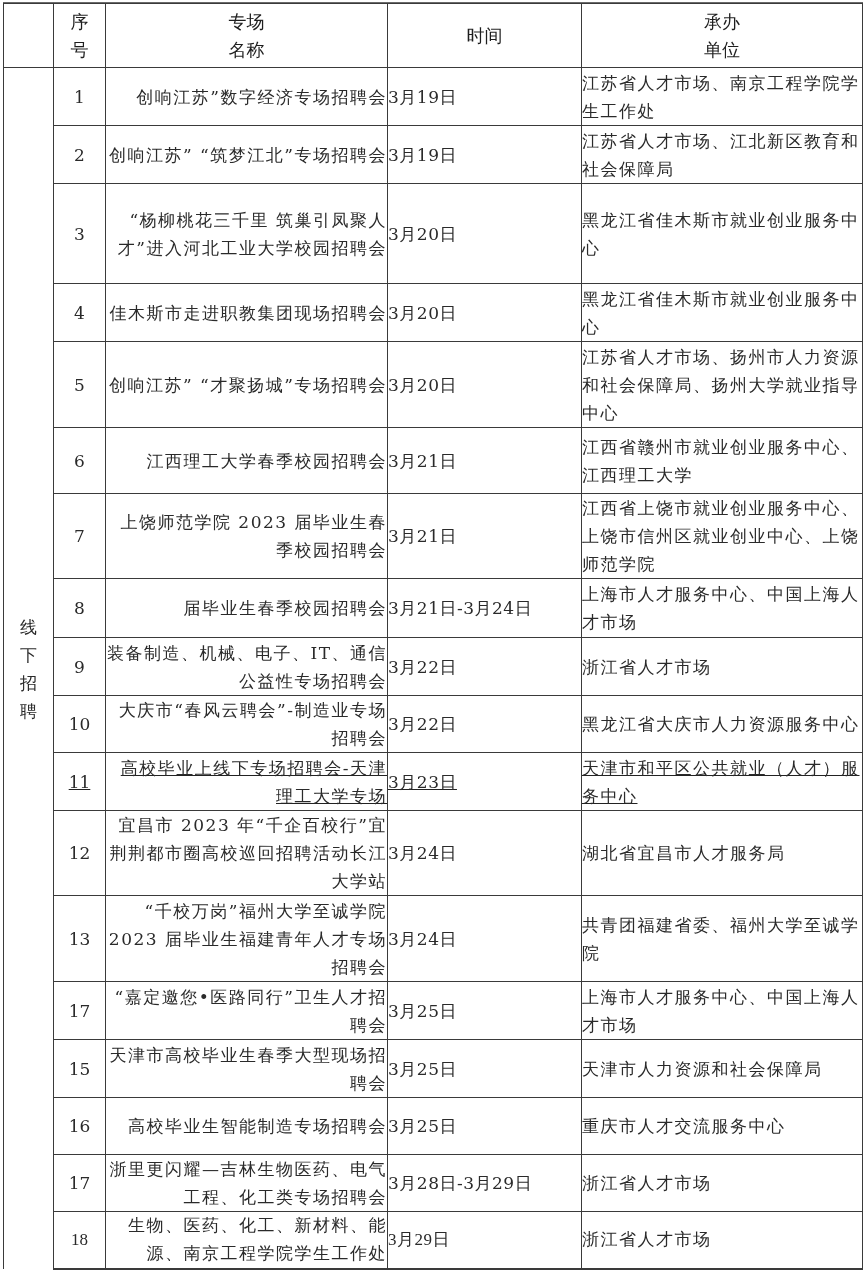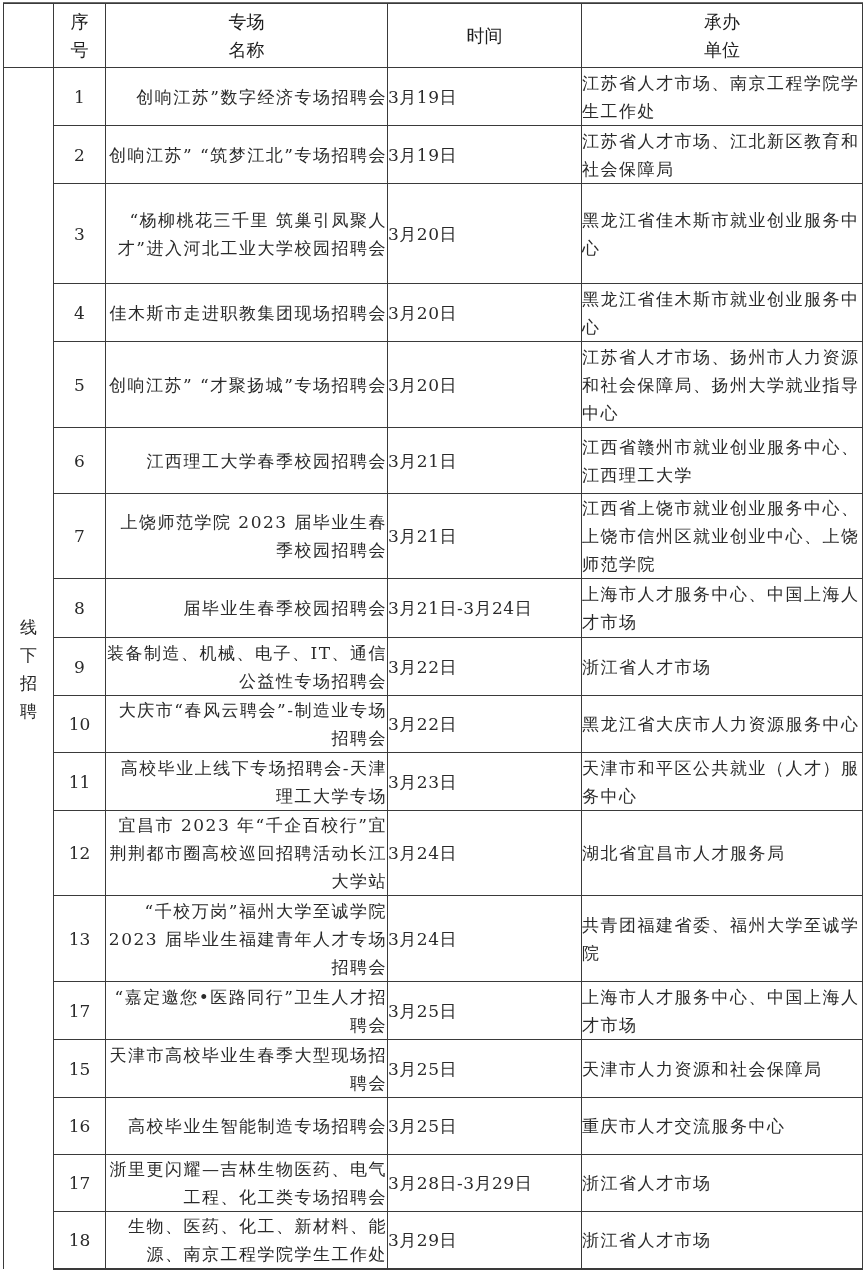--- a/index.html
+++ b/index.html
@@ -162,21 +162,21 @@
     <td class="name">装备制造、机械、电子、IT、通信公益性专场招聘会</td>
     <td class="time">3月22日</td>
     <td class="org">浙江省人才市场</td>
   </tr>
         <tr style="height: 57px;">
     <td class="no">10</td>
     <td class="name">大庆市“春风云聘会”-制造业专场招聘会</td>
     <td class="time">3月22日</td>
     <td class="org">黑龙江省大庆市人力资源服务中心</td>
   </tr>
-        <tr style="height: 58px;">
+        <tr style="height: 58px; text-decoration: underline;">
     <td class="no">11</td>
     <td class="name">高校毕业上线下专场招聘会-天津理工大学专场</td>
     <td class="time">3月23日</td>
     <td class="org">天津市和平区公共就业（人才）服务中心</td>
   </tr>
         <tr style="height: 85px;">
     <td class="no">12</td>
     <td class="name">宜昌市 2023 年“千企百校行”宜荆荆都市圈高校巡回招聘活动长江大学站</td>
     <td class="time">3月24日</td>
     <td class="org">湖北省宜昌市人才服务局</td>
@@ -204,21 +204,21 @@
     <td class="name">高校毕业生智能制造专场招聘会</td>
     <td class="time">3月25日</td>
     <td class="org">重庆市人才交流服务中心</td>
   </tr>
         <tr style="height: 57px;">
     <td class="no">17</td>
     <td class="name">浙里更闪耀—吉林生物医药、电气工程、化工类专场招聘会</td>
     <td class="time">3月28日-3月29日</td>
     <td class="org">浙江省人才市场</td>
   </tr>
-        <tr class="last" style="height: 57px;">
+        <tr class="last" style="height: 57px; font-family: Liberation Serif, serif;">
     <td class="no">18</td>
     <td class="name">生物、医药、化工、新材料、能源、南京工程学院学生工作处</td>
     <td class="time">3月29日</td>
     <td class="org">浙江省人才市场</td>
   </tr>
       </tbody>
   </table>
 </div>
 
 </body></html>

